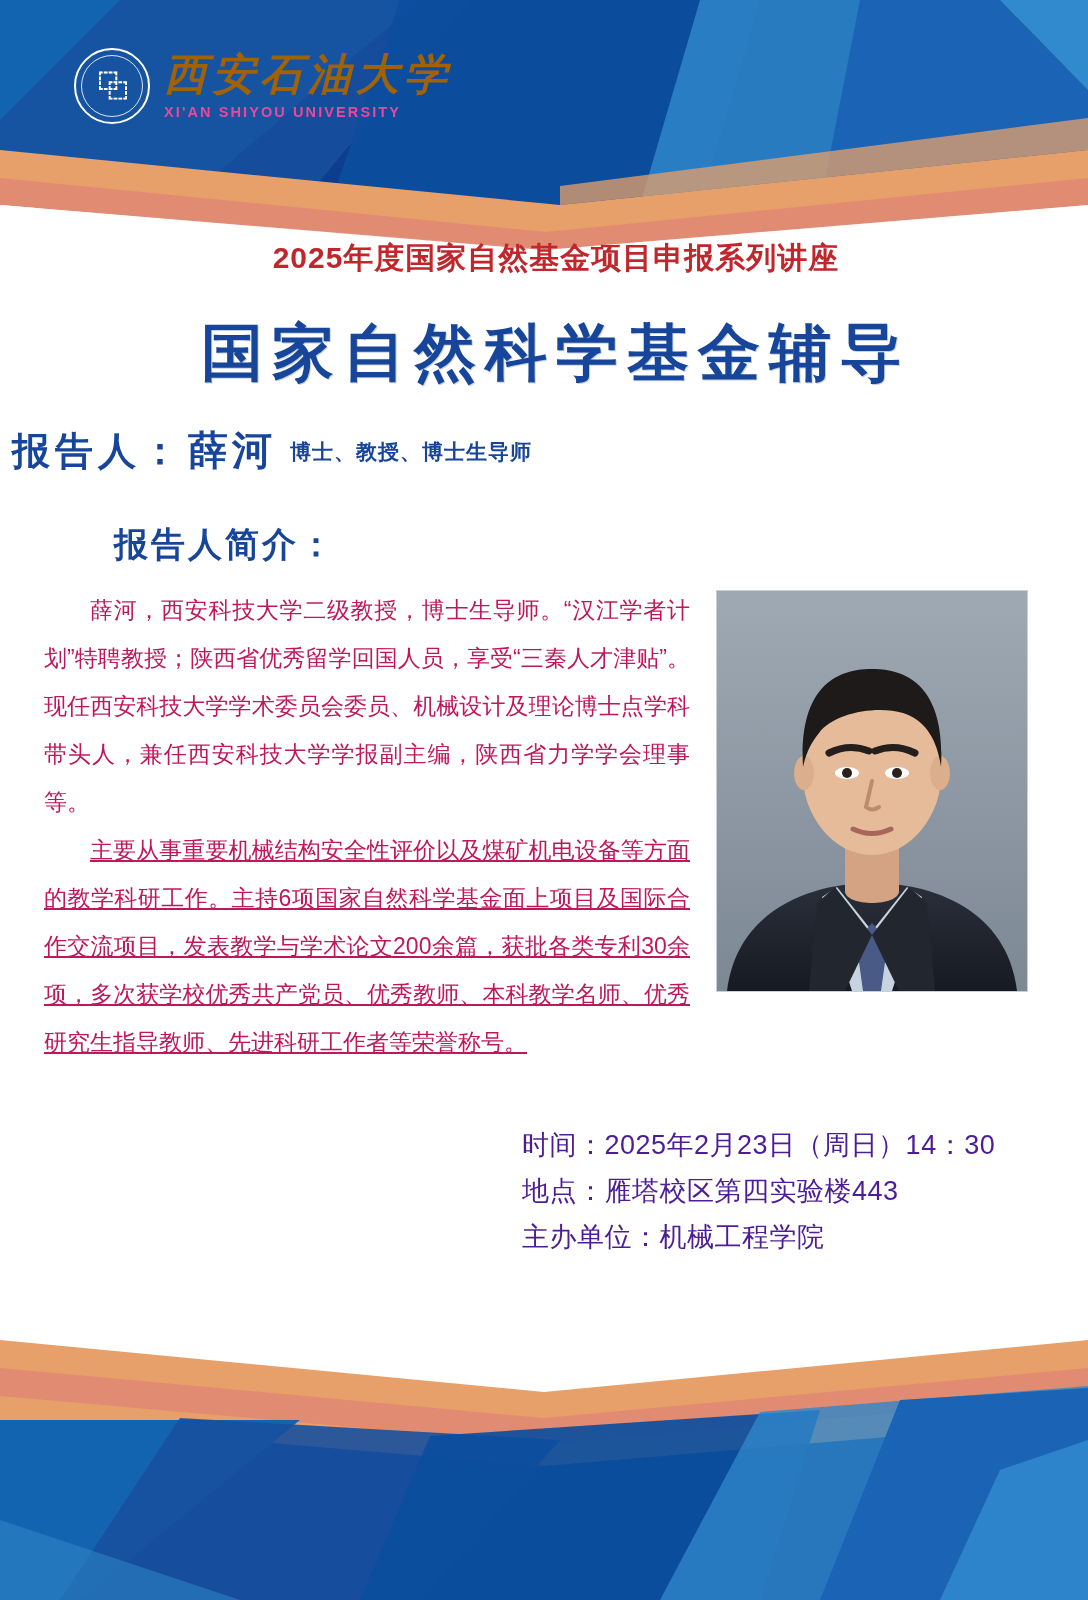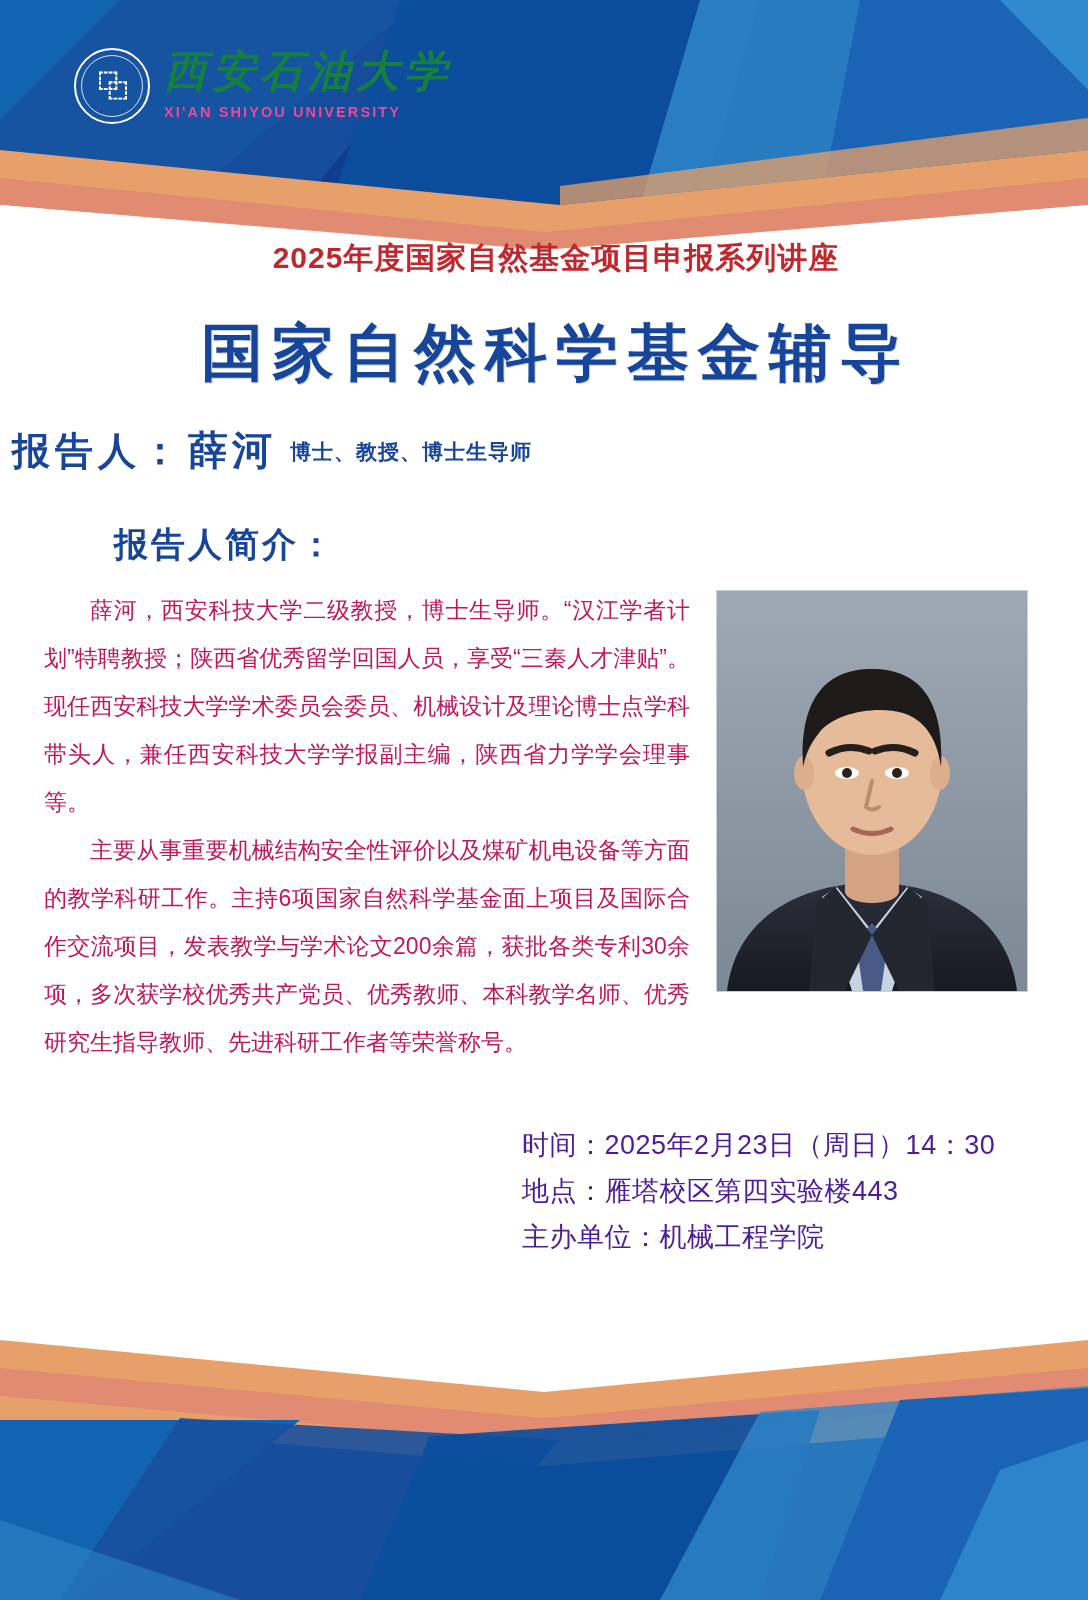--- a/index.html
+++ b/index.html
@@ -61,24 +61,24 @@
     font-weight: bold;
     letter-spacing: -2px;
     z-index: 2;
   }
   .logo-text {
     display: flex;
     flex-direction: column;
     justify-content: center;
   }
   .logo-cn {
-    font-family: Liberation Mono, monospace;
+    font-family: Liberation Serif, serif;
     font-size: 43px;
     font-weight: bold;
-    color: #15803d;
+    color: #a16207;
     letter-spacing: 5px;
     line-height: 1.08;
     font-style: italic;
   }
   .logo-en {
     font-size: 14.5px;
     font-weight: bold;
     color: #ec4899;
     letter-spacing: 2.1px;
     margin-top: 5px;
@@ -160,21 +160,21 @@
     border: 1px solid #c8cfd8;
     overflow: hidden;
     background: #8d9aa8;
     position: relative;
   }
   .portrait svg { display: block; width: 100%; height: 100%; }
   .bio-para {
     text-indent: 2em;
     margin: 0;
   }
-  .bio-para + .bio-para { margin-top: 0; }
+  .bio-para + .bio-para { margin-top: 0; text-decoration: underline; }
 
   .details {
     margin-top: 56px;
     padding-right: 104px;
     text-align: left;
     color: #4c1d95;
     font-size: 27px;
     line-height: 46px;
     letter-spacing: 0.5px;
     display: flex;

